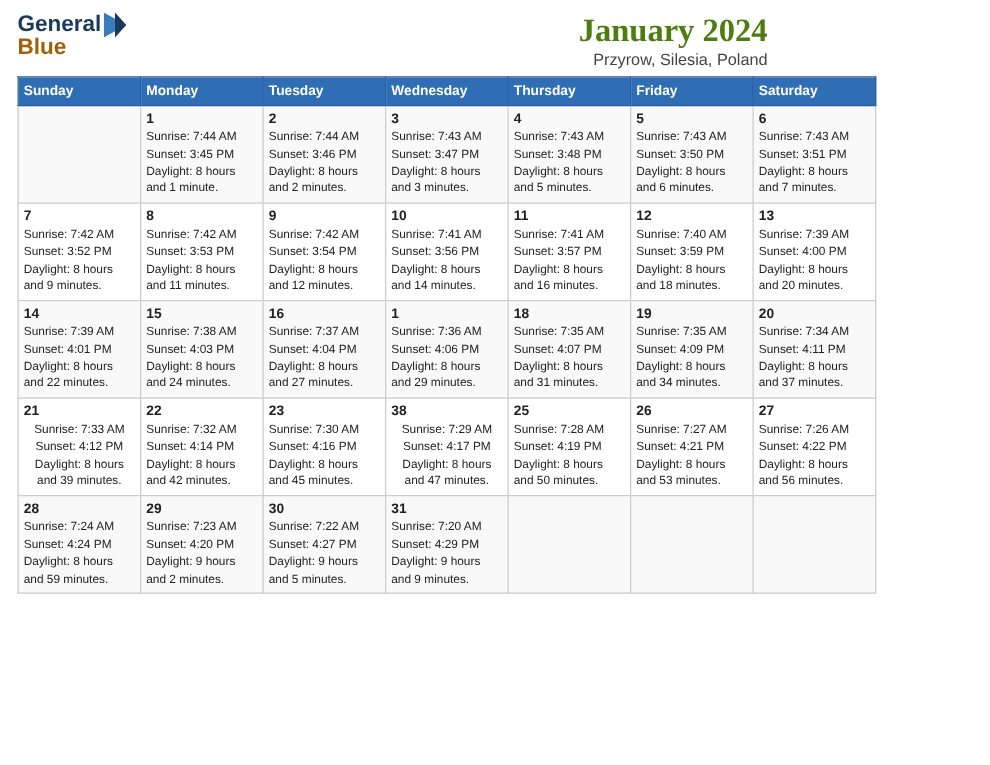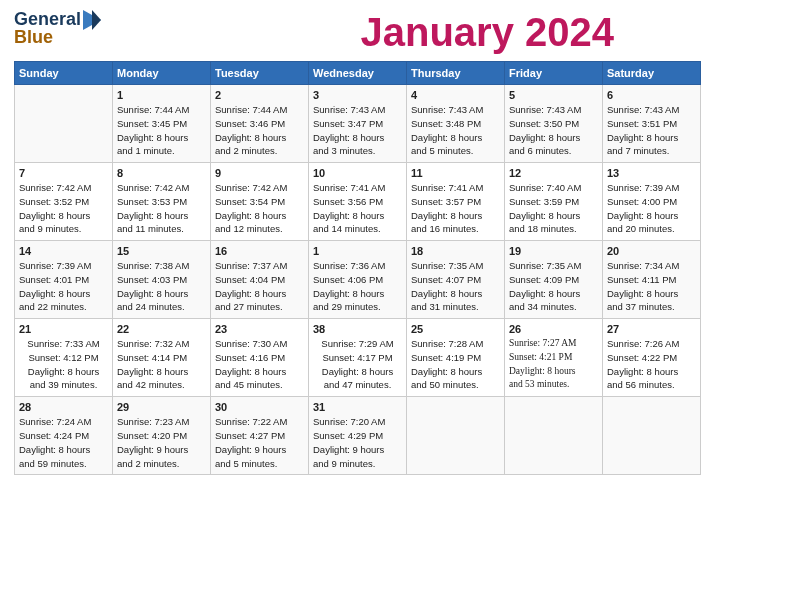--- a/index.html
+++ b/index.html
@@ -35,23 +35,24 @@
     .logo-icon {
       width: 18px;
       height: 20px;
       margin-left: 2px;
       margin-right: 2px;
     }
     .title-block {
       text-align: right;
     }
     .title-block h1 {
-      font-size: 40px;
+      font-size: 26px;
       font-weight: bold;
-      color: #be185d;
+      color: #4d7c0f;
+      font-family: Liberation Serif, serif;
     }
     .title-block p {
       font-size: 13px;
       color: #444;
     }
     table {
       width: 100%;
       border-collapse: collapse;
       font-size: 10px;
     }
@@ -98,20 +99,21 @@
           <svg class="logo-icon" viewBox="0 0 18 20" xmlns="http://www.w3.org/2000/svg">
             <polygon points="0,20 18,10 0,0" fill="#3a7bbf"></polygon>
             <polygon points="9,0 18,10 9,20" fill="#1a3a5c"></polygon>
           </svg>
         </div>
         <span class="logo-text" style="color:#a16207;display:block;margin-top:-2px;">Blue</span>
       </div>
     </div>
     <div class="title-block">
       <h1>January 2024</h1>
+      <p>Przyrow, Silesia, Poland</p>
     </div>
   </div>
 
   <table>
     <thead>
       <tr>
       <th>Sunday</th>
           <th>Monday</th>
           <th>Tuesday</th>
           <th>Wednesday</th>
@@ -299,21 +301,21 @@
           </td>
           <td>
             <span class="day-num">25</span>
             <div class="cell-content" style="white-space: pre-line;">Sunrise: 7:28 AM
 Sunset: 4:19 PM
 Daylight: 8 hours
 and 50 minutes.</div>
           </td>
           <td>
             <span class="day-num">26</span>
-            <div class="cell-content" style="white-space: pre-line; font-family: Liberation Serif, serif;">Sunrise: 7:27 AM
+            <div class="cell-content" style="white-space: pre-line;">Sunrise: 7:27 AM
 Sunset: 4:21 PM
 Daylight: 8 hours
 and 53 minutes.</div>
           </td>
           <td>
             <span class="day-num">27</span>
             <div class="cell-content" style="white-space: pre-line;">Sunrise: 7:26 AM
 Sunset: 4:22 PM
 Daylight: 8 hours
 and 56 minutes.</div>

